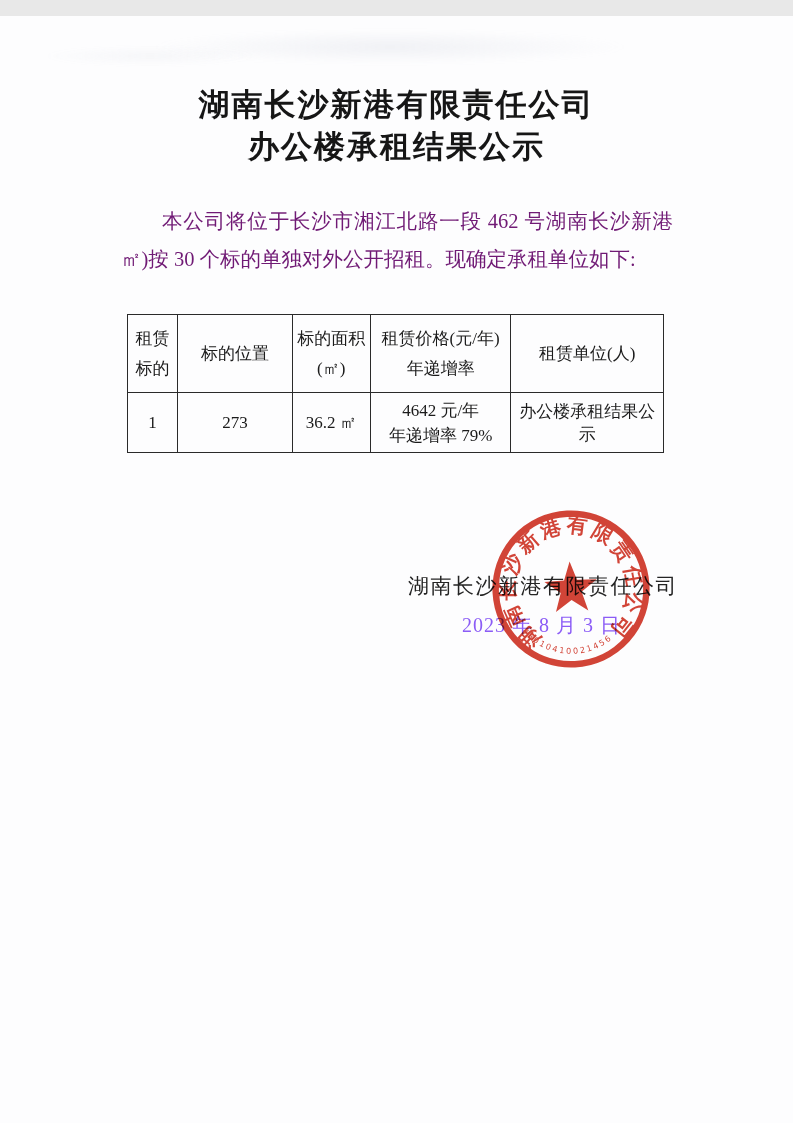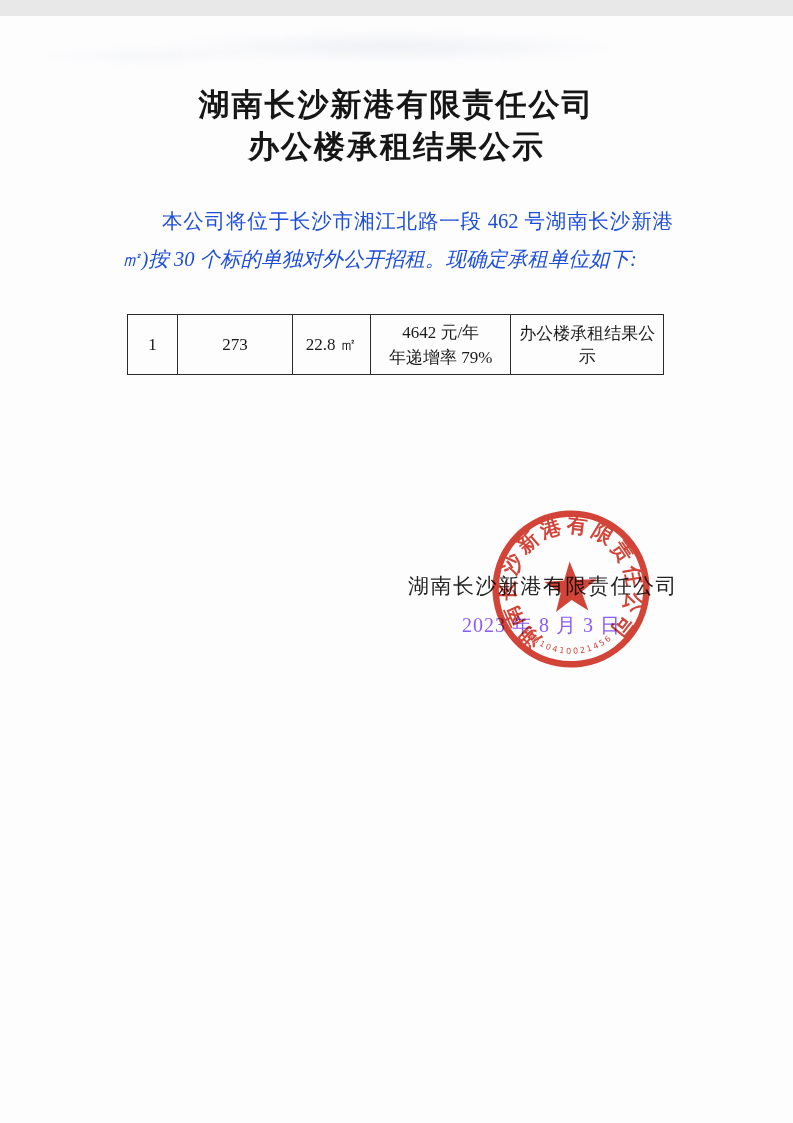--- a/index.html
+++ b/index.html
@@ -26,29 +26,29 @@
   .bleed.b2 { top:30px; left:40px;  width:220px; height:20px; opacity:.6; }
 
   .doc-title {
     position:absolute; top:68px; left:0; width:793px;
     text-align:center; font-weight:bold;
     font-size:31px; line-height:42px; letter-spacing:2px;
     color:#161616;
   }
   .para {
     position:absolute; top:186px; left:121px; width:552px;
-    font-size:20.5px; color:#1d4ed8;
+    font-size:20.5px; color:#701a75;
   }
   .para .pline {
     height:38px; line-height:38px;
     text-align:justify; text-align-last:justify;
     white-space:nowrap;
   }
   .para .pline.first { text-indent:41px; }
-  .para .pline.last  { text-align-last:left;font-style:italic; }
+  .para .pline.last  { text-align-last:left; }
 
   table.result {
     position:absolute; top:298px; left:127px;
     width:537px; table-layout:fixed;
     border-collapse:collapse;
     font-size:17px; color:#1b1b1b;
   }
   table.result td, table.result th {
     border:1.6px solid #2a2a2a;
     text-align:center; vertical-align:middle;
@@ -99,24 +99,44 @@
 
   <table class="result">
     <colgroup>
       <col style="width:50px">
         <col style="width:114px">
         <col style="width:78px">
       <col style="width:140px">
         <col style="width:152px">
     </colgroup>
     <tbody>
+        <tr class="hdr">
+      <th>
+        <span class="hline">租赁</span>
+        <span class="hline">标的</span>
+      </th>
+      <th>
+        <span class="hline">标的位置</span>
+      </th>
+      <th>
+        <span class="hline">标的面积</span>
+        <span class="hline">(㎡)</span>
+      </th>
+      <th>
+        <span class="hline">租赁价格(元/年)</span>
+        <span class="hline">年递增率</span>
+      </th>
+      <th>
+        <span class="hline">租赁单位(人)</span>
+      </th>
+    </tr>
     <tr class="body">
       <td>1</td>
       <td>273</td>
-      <td>22.8 ㎡</td>
+      <td>36.2 ㎡</td>
       <td>
         <span class="bline">4642 元/年</span>
         <span class="bline">年递增率 79%</span>
       </td>
       <td>办公楼承租结果公示</td>
     </tr>
   </tbody>
     </table>
 
   <div class="sig-company">湖南长沙新港有限责任公司</div>

